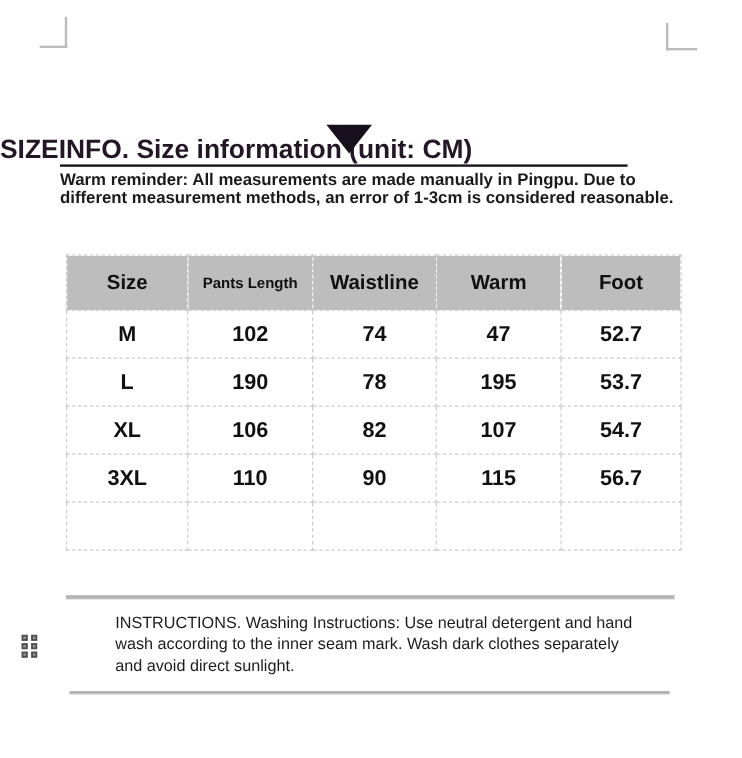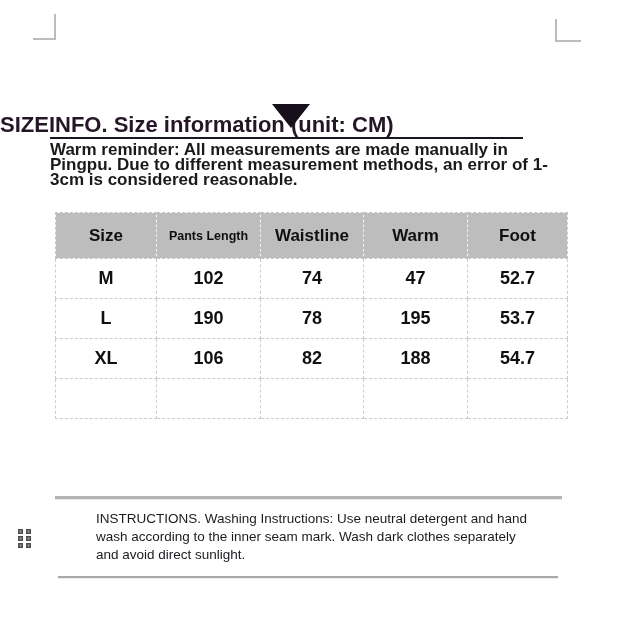--- a/index.html
+++ b/index.html
@@ -26,21 +26,21 @@
   .down-triangle{
     position:absolute;left:272px;top:104px;
     width:0;height:0;border-left:19px solid transparent;border-right:19px solid transparent;
     border-top:24px solid #17101c;
   }
   .reminder-rule{
     position:absolute;left:50px;top:137px;width:473px;height:2px;background:#1b1520;
   }
   .reminder-text{
     position:absolute;left:50px;top:142px;width:515px;
-    font-size:17px;font-weight:bold;color:#1a1a1a;line-height:15px;
+    font-size:14px;font-weight:bold;color:#1a1a1a;line-height:15px;
   }
 
   
   .size-table{
     position:absolute;left:55px;top:212px;width:507px;
     border-collapse:collapse;table-layout:fixed;
   }
   .size-table th,.size-table td{
     border:1px dashed #cccccc;text-align:center;vertical-align:middle;
     padding:0;overflow:hidden;
@@ -120,22 +120,29 @@
       <td>L</td>
       <td>190</td>
       <td>78</td>
       <td>195</td>
       <td>53.7</td>
     </tr>
     <tr>
       <td>XL</td>
       <td>106</td>
       <td>82</td>
-      <td>188</td>
+      <td>107</td>
       <td>54.7</td>
+    </tr>
+    <tr>
+      <td>3XL</td>
+      <td>110</td>
+      <td>90</td>
+      <td>115</td>
+      <td>56.7</td>
     </tr>
     <tr>
       <td></td>
       <td></td>
       <td></td>
       <td></td>
       <td></td>
     </tr>
   </tbody>
 </table>

